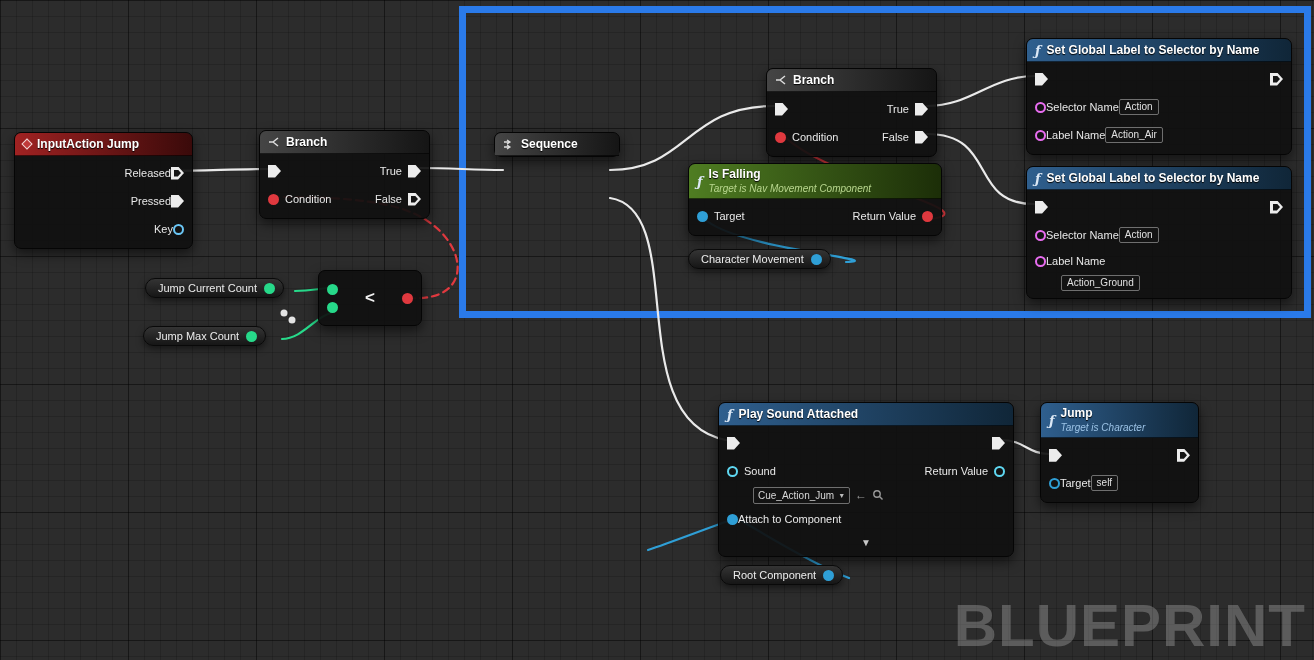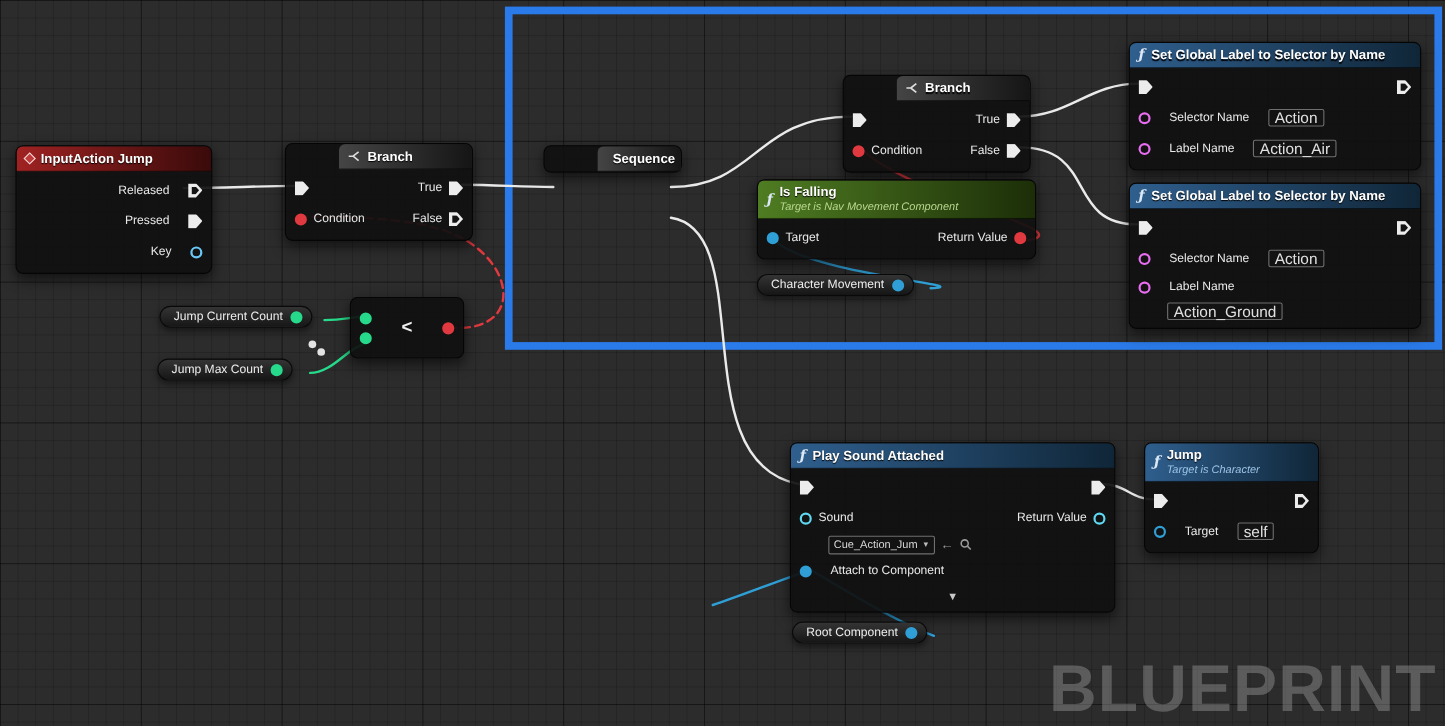--- a/index.html
+++ b/index.html
@@ -36,28 +36,28 @@
   }
   .nhead{
     display:flex;align-items:center;gap:6px;
     padding:4px 8px;border-radius:6px 6px 0 0;
     border-bottom:1px solid rgba(0,0,0,0.6);
   }
   .nhead .ntitle{font-weight:bold;font-size:12px;color:#fff;text-shadow:0 1px 1px #000;white-space:nowrap;}
   .nhead .nsub{font-style:italic;font-size:10px;margin-top:1px;}
   .headtext{display:flex;flex-direction:column;line-height:1.15;}
   .head-event{background:linear-gradient(to right,#a02222,#3a0a0a);}
-  .head-flow{background:linear-gradient(to right,#454545,#151515);margin-left:48px;}
+  .head-flow{background:linear-gradient(to right,#454545,#151515);}
   .head-pure{background:linear-gradient(to right,#4f7d22,#1c2e08);}
   .head-pure .nsub{color:#b9d78f;}
   .head-func{background:linear-gradient(to right,#2f5f8e,#102638);}
   .head-func .nsub{color:#9cc3e6;}
 
   .nbody{padding:3px 0 5px;}
-  .prow{display:flex;align-items:center;height:28px;padding:0 8px;gap:17px;}
+  .prow{display:flex;align-items:center;height:28px;padding:0 8px;gap:0;}
   .prow.rt{justify-content:flex-end;}
   .prow.split{justify-content:space-between;}
   .pgroup{display:flex;align-items:center;gap:6px;}
   .plabel{color:#e8e8e8;white-space:nowrap;}
   .subrow{height:20px;display:flex;align-items:center;gap:5px;padding:0 8px 0 34px;}
   .ftr{height:18px;display:flex;align-items:center;justify-content:center;color:#cfcfcf;font-size:10px;}
 
   
   .execpin{position:relative;width:13px;height:13px;flex:0 0 13px;
     clip-path:polygon(0 0,55% 0,100% 50%,55% 100%,0 100%);background:#ececec;}
@@ -68,21 +68,21 @@
   .cpin{width:11px;height:11px;flex:0 0 11px;border-radius:50%;border:2px solid var(--c);}
   .cpin.filled{background:var(--c);}
   .c-green{--c:#27d98a;}
   .c-red{--c:#e0393f;}
   .c-blue{--c:#2f9fd6;}
   .c-cyan{--c:#5fd8f2;}
   .c-pink{--c:#e86df0;}
   .c-key{--c:#6bc7f6;}
 
   .vbox{background:#131313;border:1px solid #6f6f6f;border-radius:2px;
-    padding:0 5px;font-size:14px;color:#e0e0e0;height:16px;line-height:14px;white-space:nowrap;}
+    padding:0 5px;font-size:10px;color:#e0e0e0;height:16px;line-height:14px;white-space:nowrap;}
   .dropdown{display:flex;align-items:center;gap:4px;background:#131313;border:1px solid #6f6f6f;
     border-radius:2px;height:17px;padding:0 4px;font-size:10px;color:#d8d8d8;}
   .caret{font-size:7px;color:#bbb;}
   .ghosticon{color:#9a9a9a;font-size:12px;line-height:1;}
 
   .pill{
     position:absolute;z-index:3;display:flex;align-items:center;gap:7px;
     background:linear-gradient(#343434,#161616);
     border:1px solid #090909;border-radius:13px;height:20px;
     padding:0 8px 0 12px;color:#ececec;font-size:11px;

